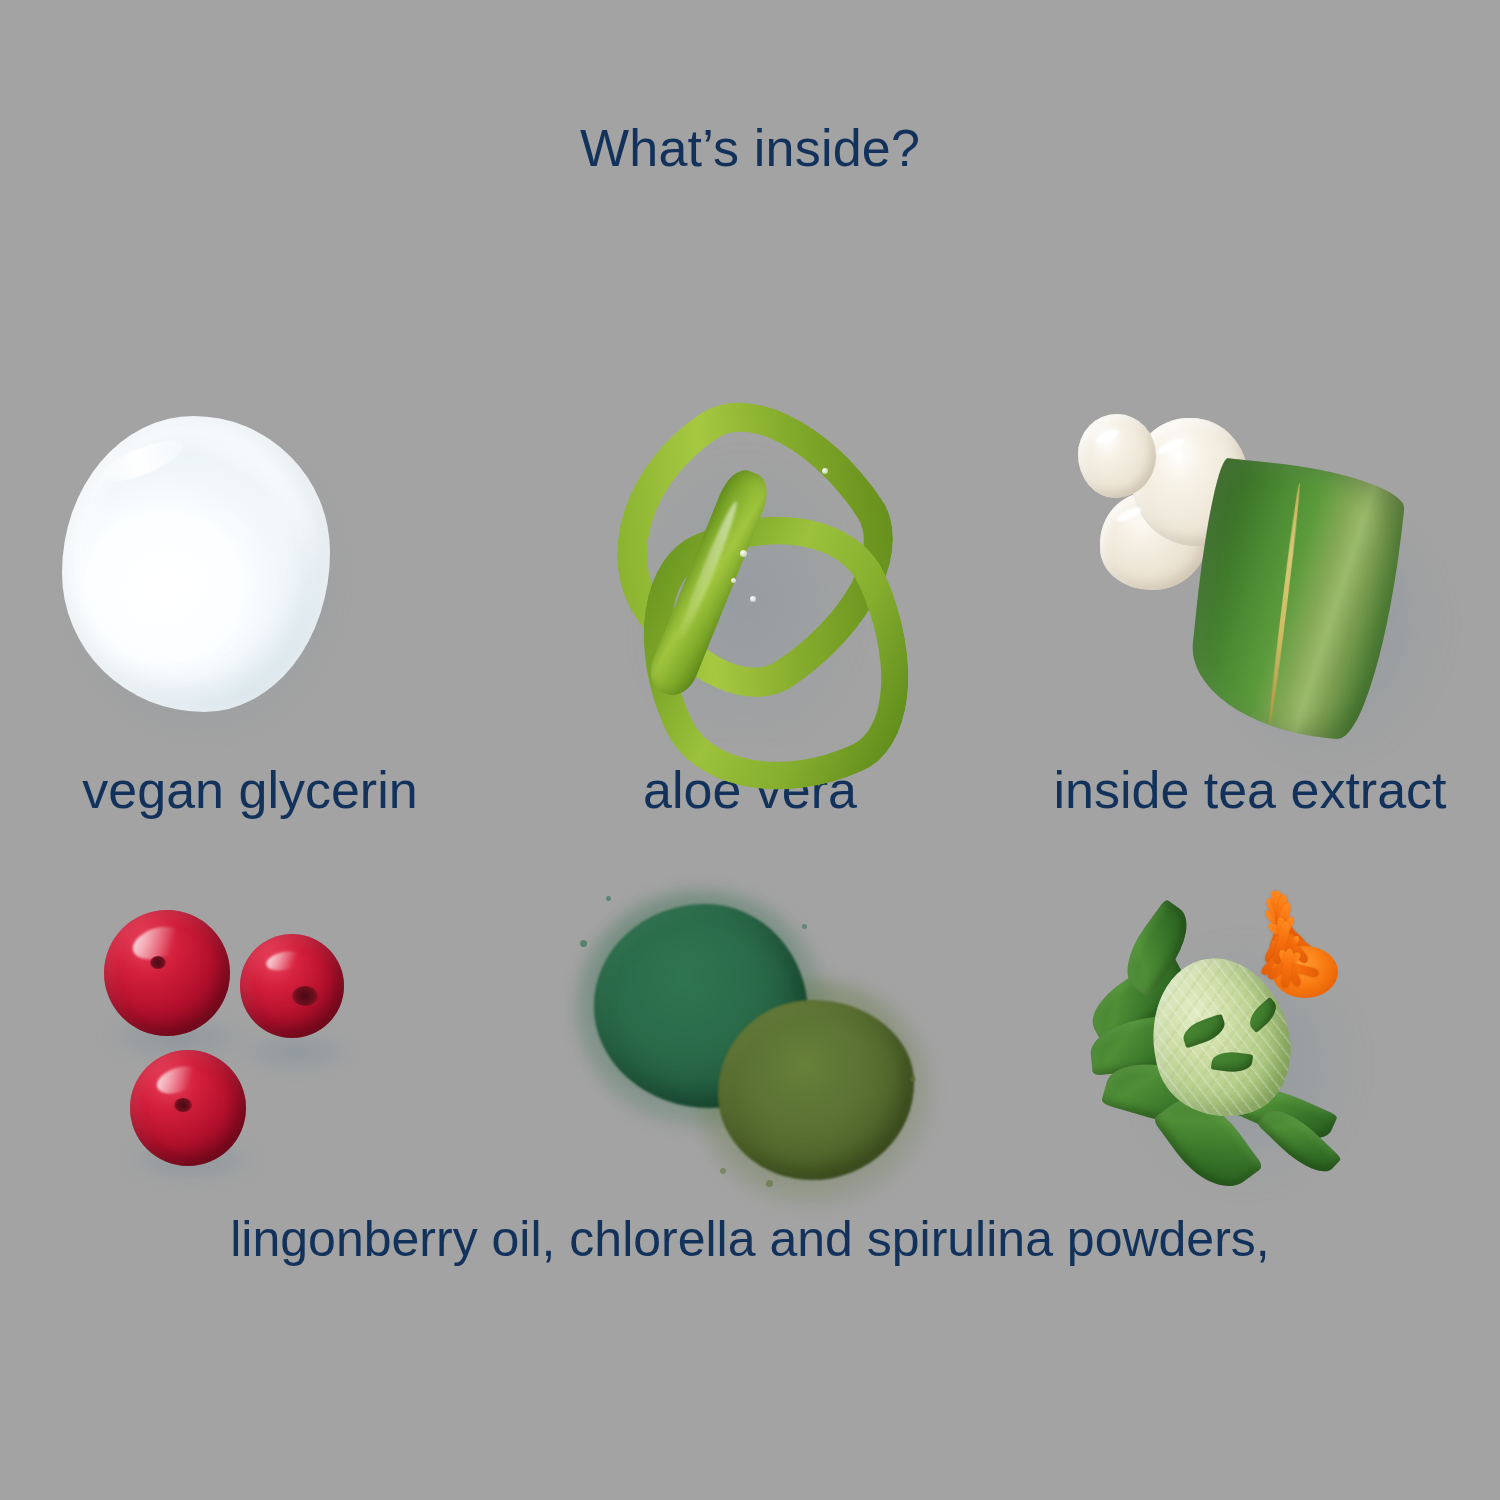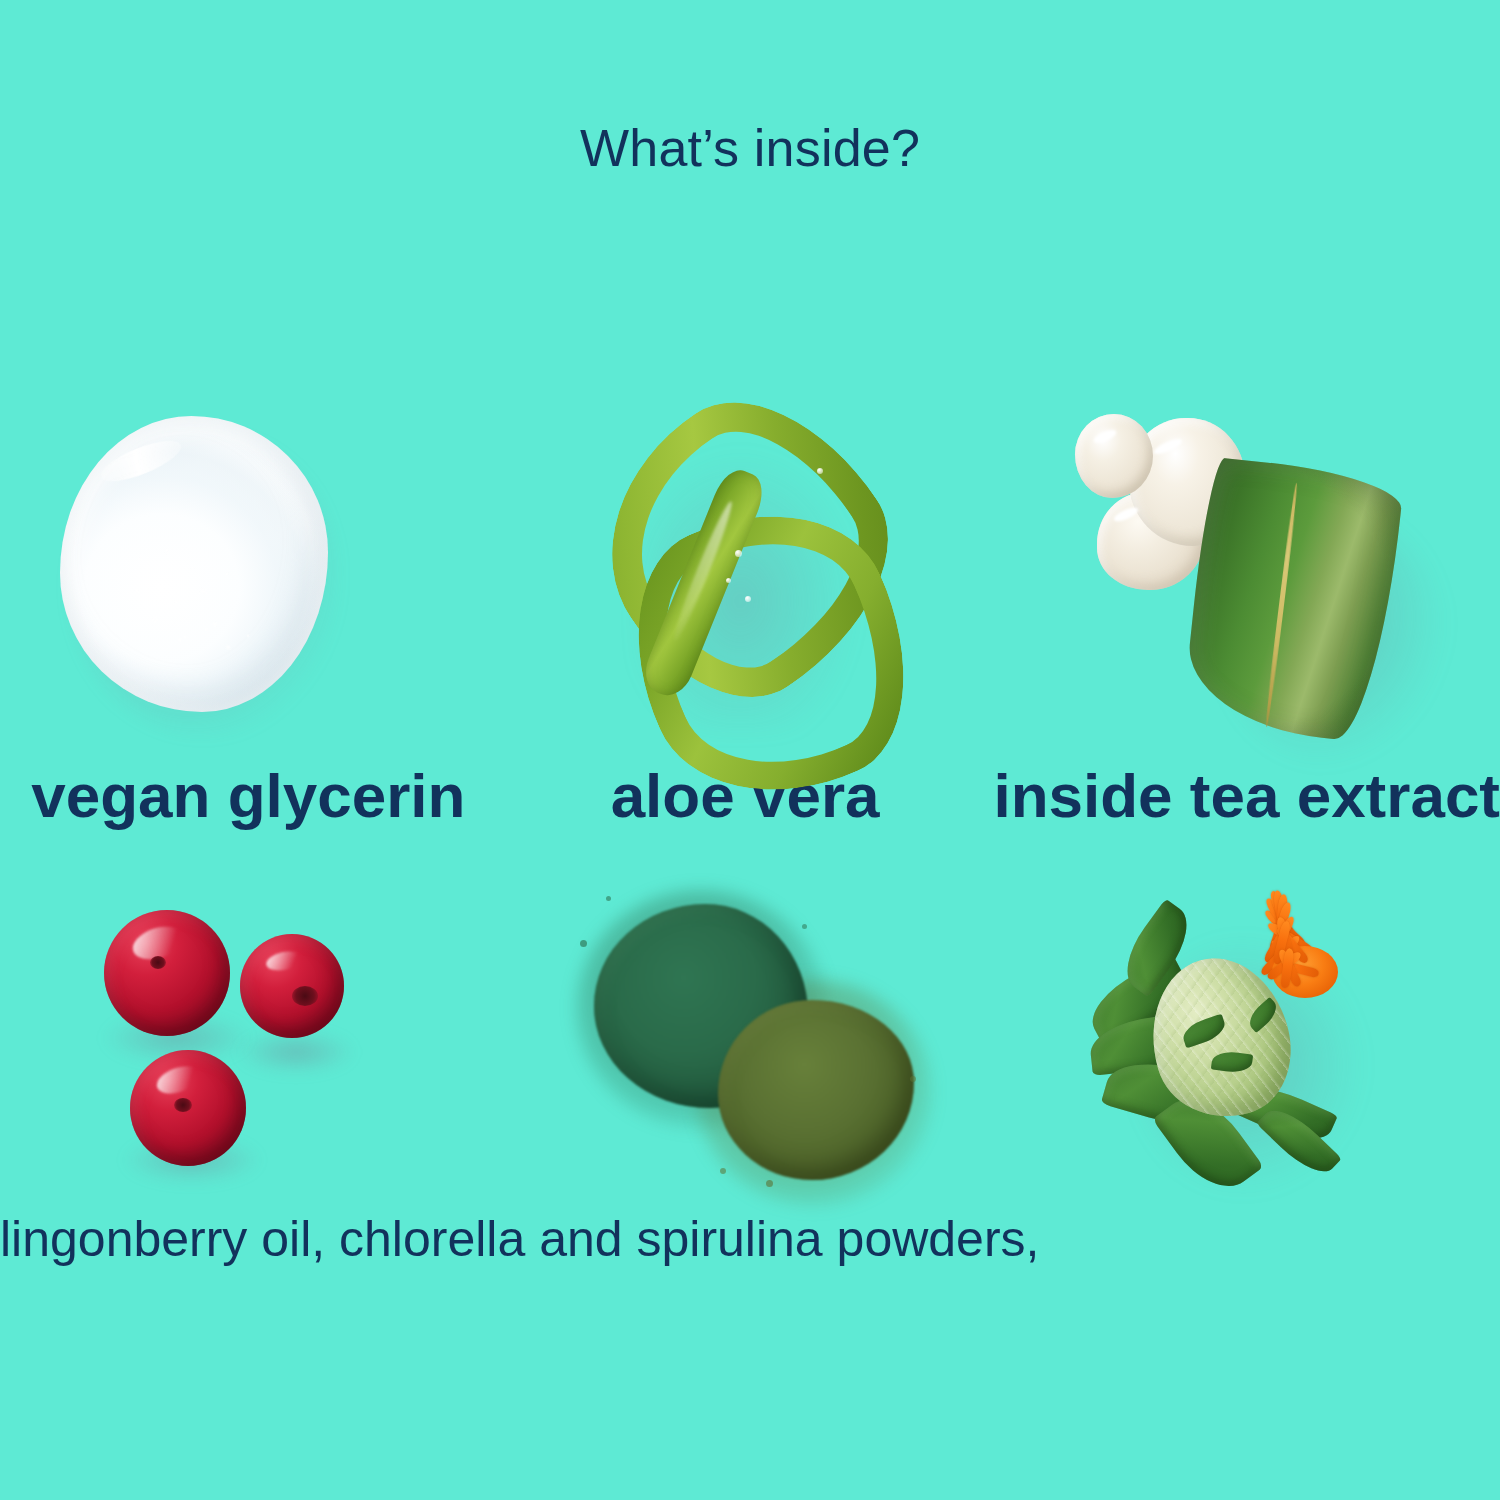--- a/index.html
+++ b/index.html
@@ -5,21 +5,21 @@
 <style>
   html, body {
     margin: 0;
     padding: 0;
     background: #d7e9f0;
   }
   #page {
     position: relative;
     width: 1500px;
     height: 1500px;
-    background: #5eead4;
+    background: #a3a3a3;
     overflow: hidden;
     font-family: "Liberation Sans", sans-serif;
   }
 
   
   .eyebrow {
     position: absolute;
     top: 118px;
     left: 0;
     width: 1500px;
@@ -58,36 +58,36 @@
     flex-direction: column;
     align-items: center;
   }
   .art {
     position: relative;
     width: 440px;
     height: 360px;
   }
   .caption {
     font-family: "Liberation Sans", sans-serif;
-    font-weight: 700;
-    font-size: 62px;
+    font-weight: 400;
+    font-size: 52px;
     color: #12325c;
     letter-spacing: 0px;
     white-space: nowrap;
   }
 
   #row1 { top: 400px; }
   #row2 { top: 880px; }
 
   .row2-caption {
     position: absolute;
     top: 1208px;
     left: 0;
     width: 1500px;
-    text-align: left;
+    text-align: center;
     font-family: "Liberation Sans", sans-serif;
     font-weight: 400;
     font-size: 50px;
     line-height: 62px;
     color: #12325c;
   }
 
   
   .glycerin-wrap { position: absolute; left: 20px; top: 8px; width: 300px; height: 330px; }
   .glycerin-shadow {

